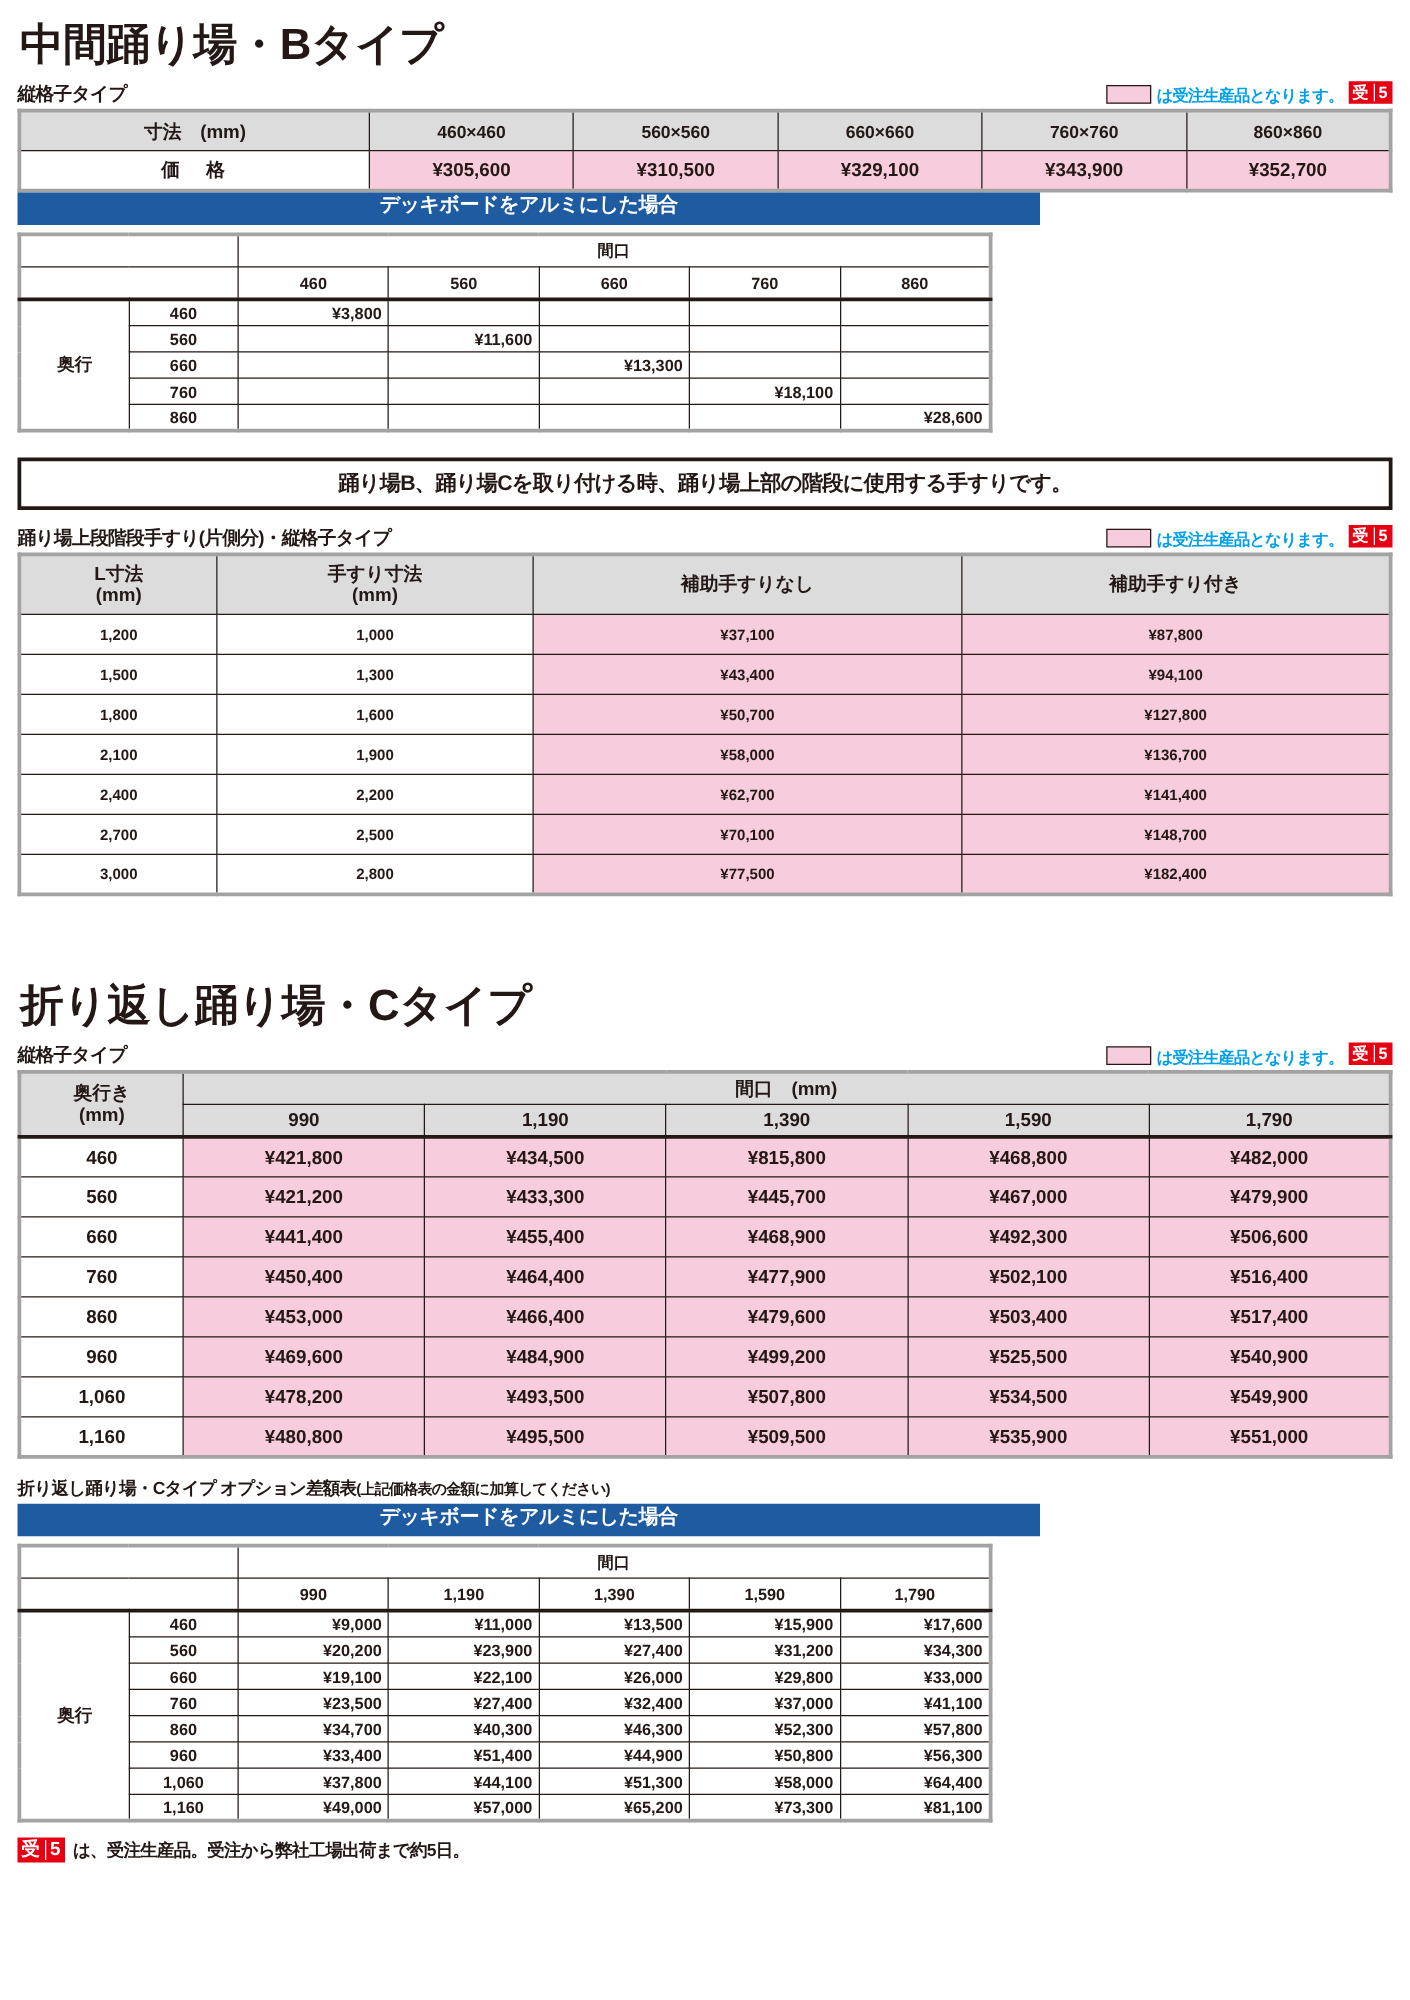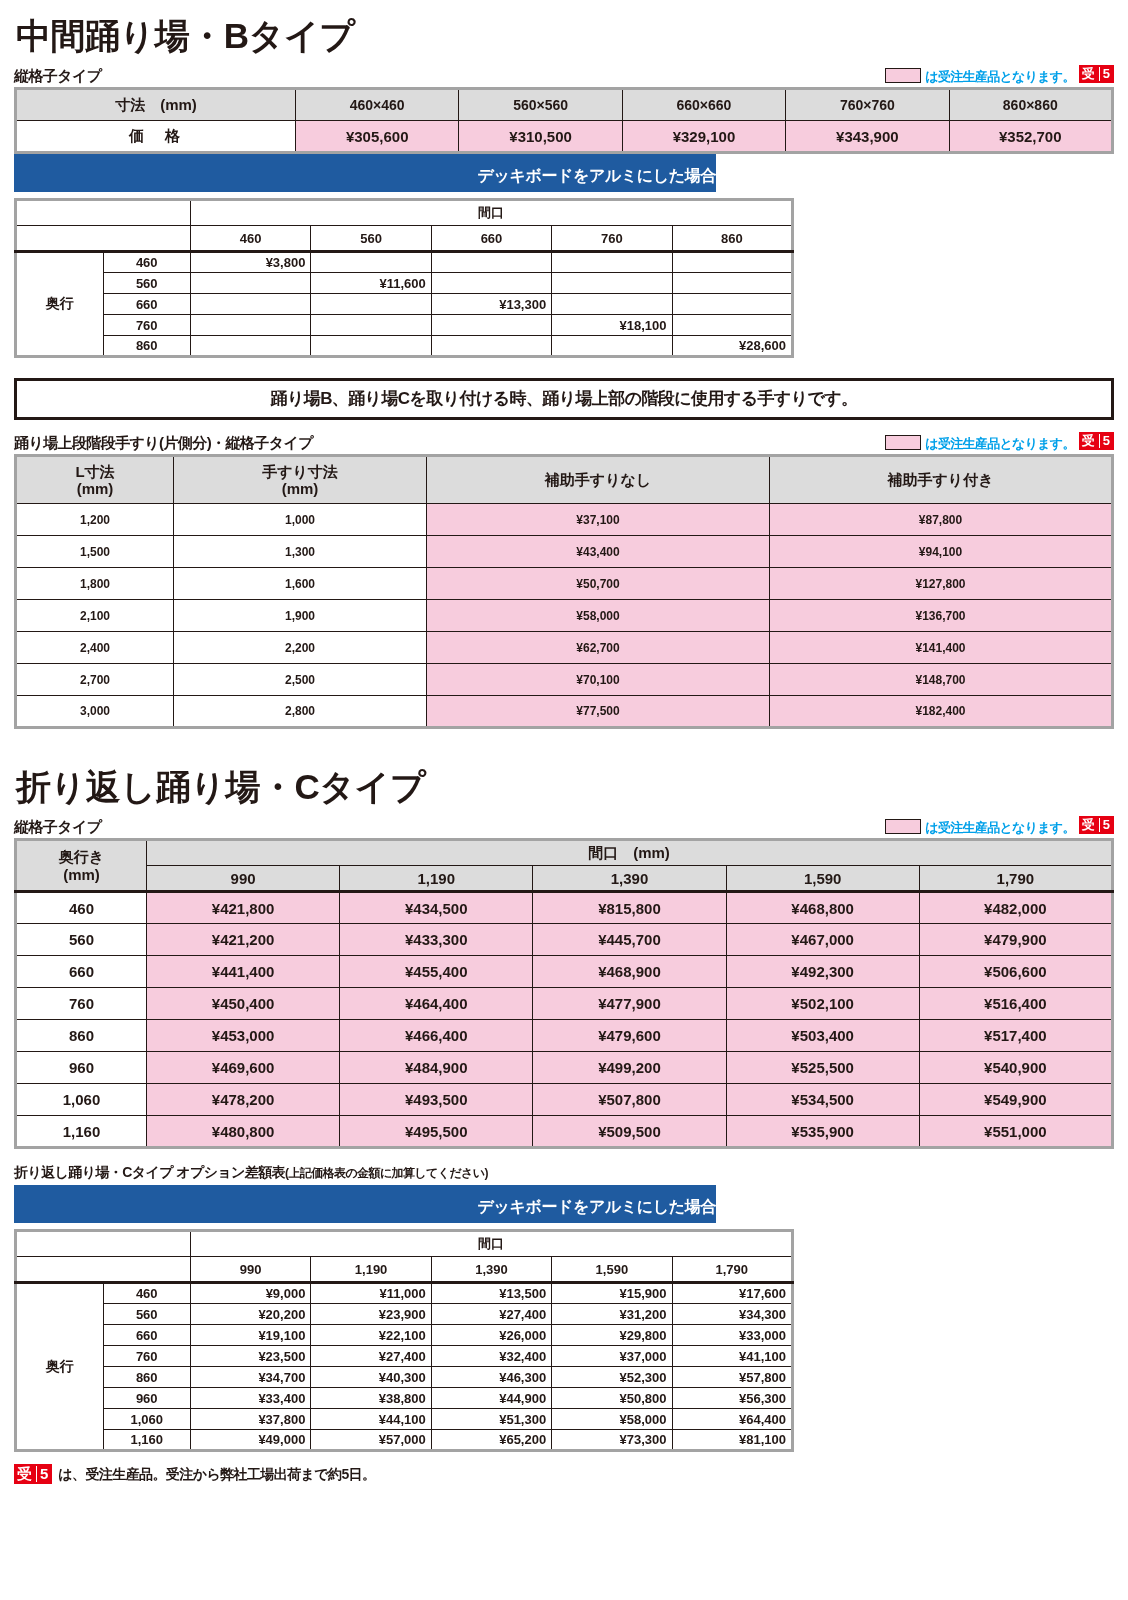--- a/index.html
+++ b/index.html
@@ -19,21 +19,21 @@
 
   
   .section-title {
     font-size: 35px;
     font-weight: bold;
     letter-spacing: -0.5px;
     line-height: 1.0;
     margin: 8px 0 4px 2px;
     color: #231815;
   }
-  .section-title.second { margin-top: 20px; }
+  .section-title.second { margin-top: 50px; }
 
   
   .caption-row {
     display: flex;
     align-items: flex-end;
     justify-content: space-between;
     margin: 10px 0 4px 0;
     height: 20px;
   }
   .caption {
@@ -101,26 +101,26 @@
     padding: 6px 0 7px 0;
     margin: 20px 0 10px 0;
     color: #231815;
     background: #ffffff;
   }
 
   
   .band {
     background: #1f5ba0;
     color: #ffffff;
-    text-align: right;
+    text-align: center;
     font-size: 16px;
     font-weight: bold;
     letter-spacing: -0.4px;
-    padding: 12px 0 5px 0;
-    width: 702px;
+    padding: 0 0 5px 0;
+    width: 818px;
     margin-bottom: 6px;
   }
 
   
   table {
     border-collapse: collapse;
     table-layout: fixed;
     font-size: 15px;
     color: #231815;
   }
@@ -517,21 +517,21 @@
         <td class="white rowlbl">860</td>
         <td class="white val">¥34,700</td>
         <td class="white val">¥40,300</td>
         <td class="white val">¥46,300</td>
         <td class="white val">¥52,300</td>
         <td class="white val">¥57,800</td>
       </tr>
       <tr>
         <td class="white rowlbl">960</td>
         <td class="white val">¥33,400</td>
-        <td class="white val">¥38,800</td>
+        <td class="white val">¥51,400</td>
         <td class="white val">¥44,900</td>
         <td class="white val">¥50,800</td>
         <td class="white val">¥56,300</td>
       </tr>
       <tr>
         <td class="white rowlbl">1,060</td>
         <td class="white val">¥37,800</td>
         <td class="white val">¥44,100</td>
         <td class="white val">¥51,300</td>
         <td class="white val">¥58,000</td>

